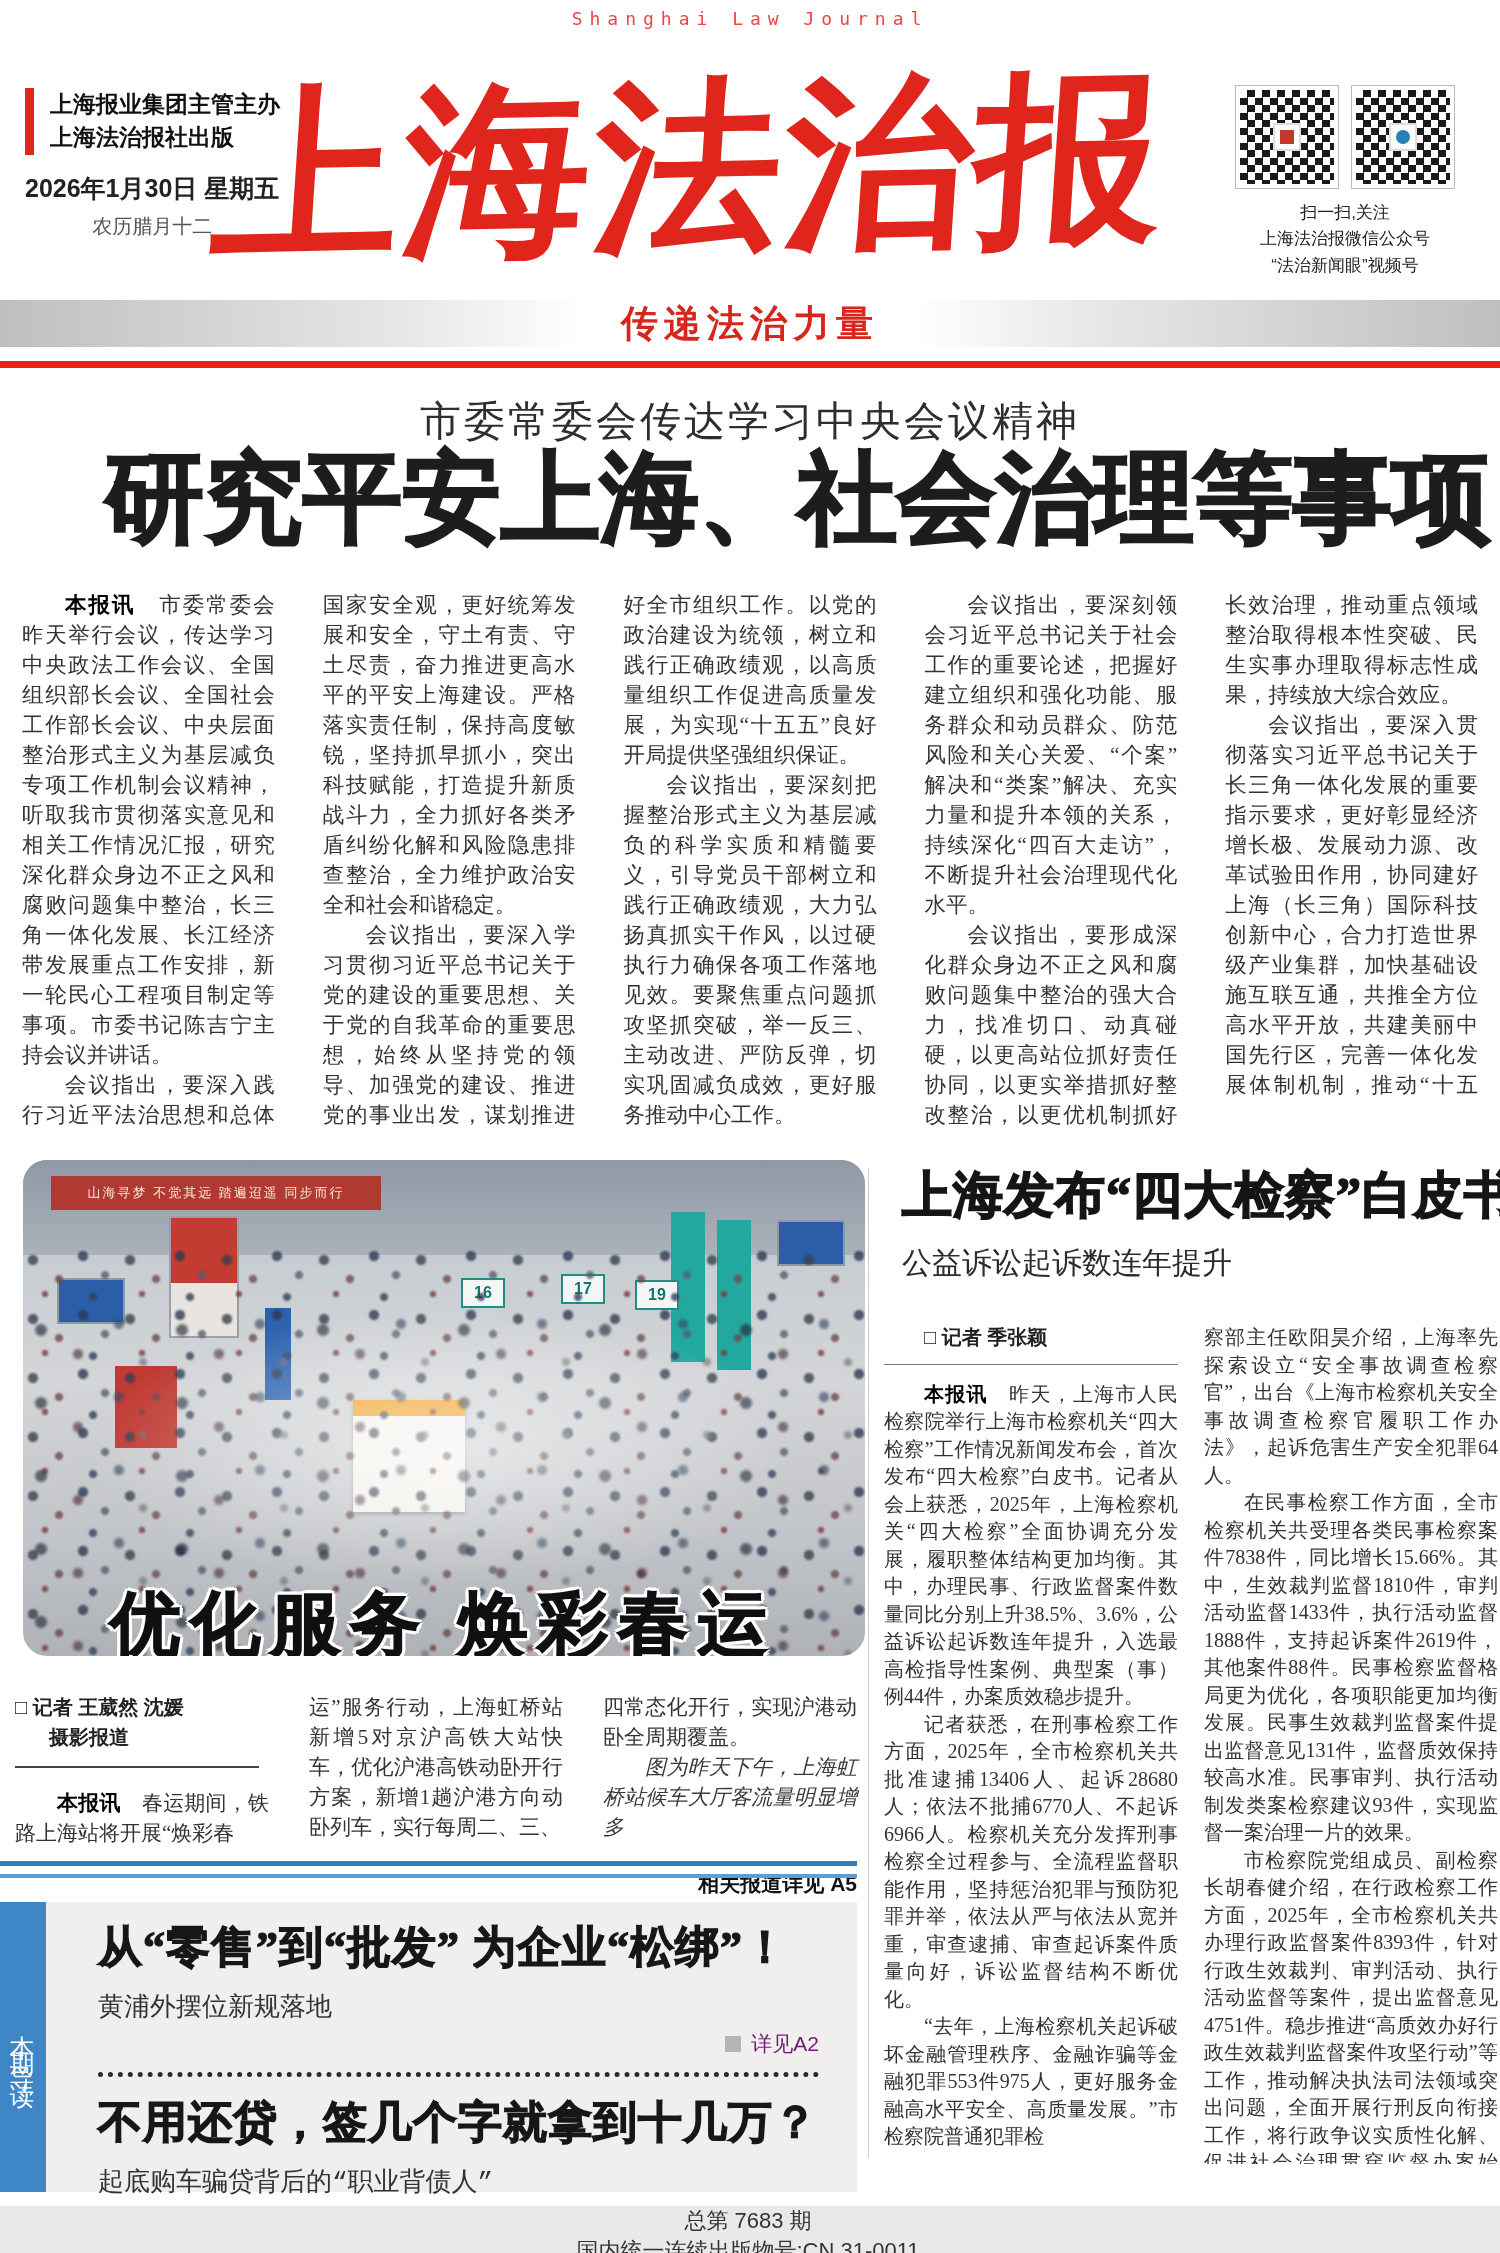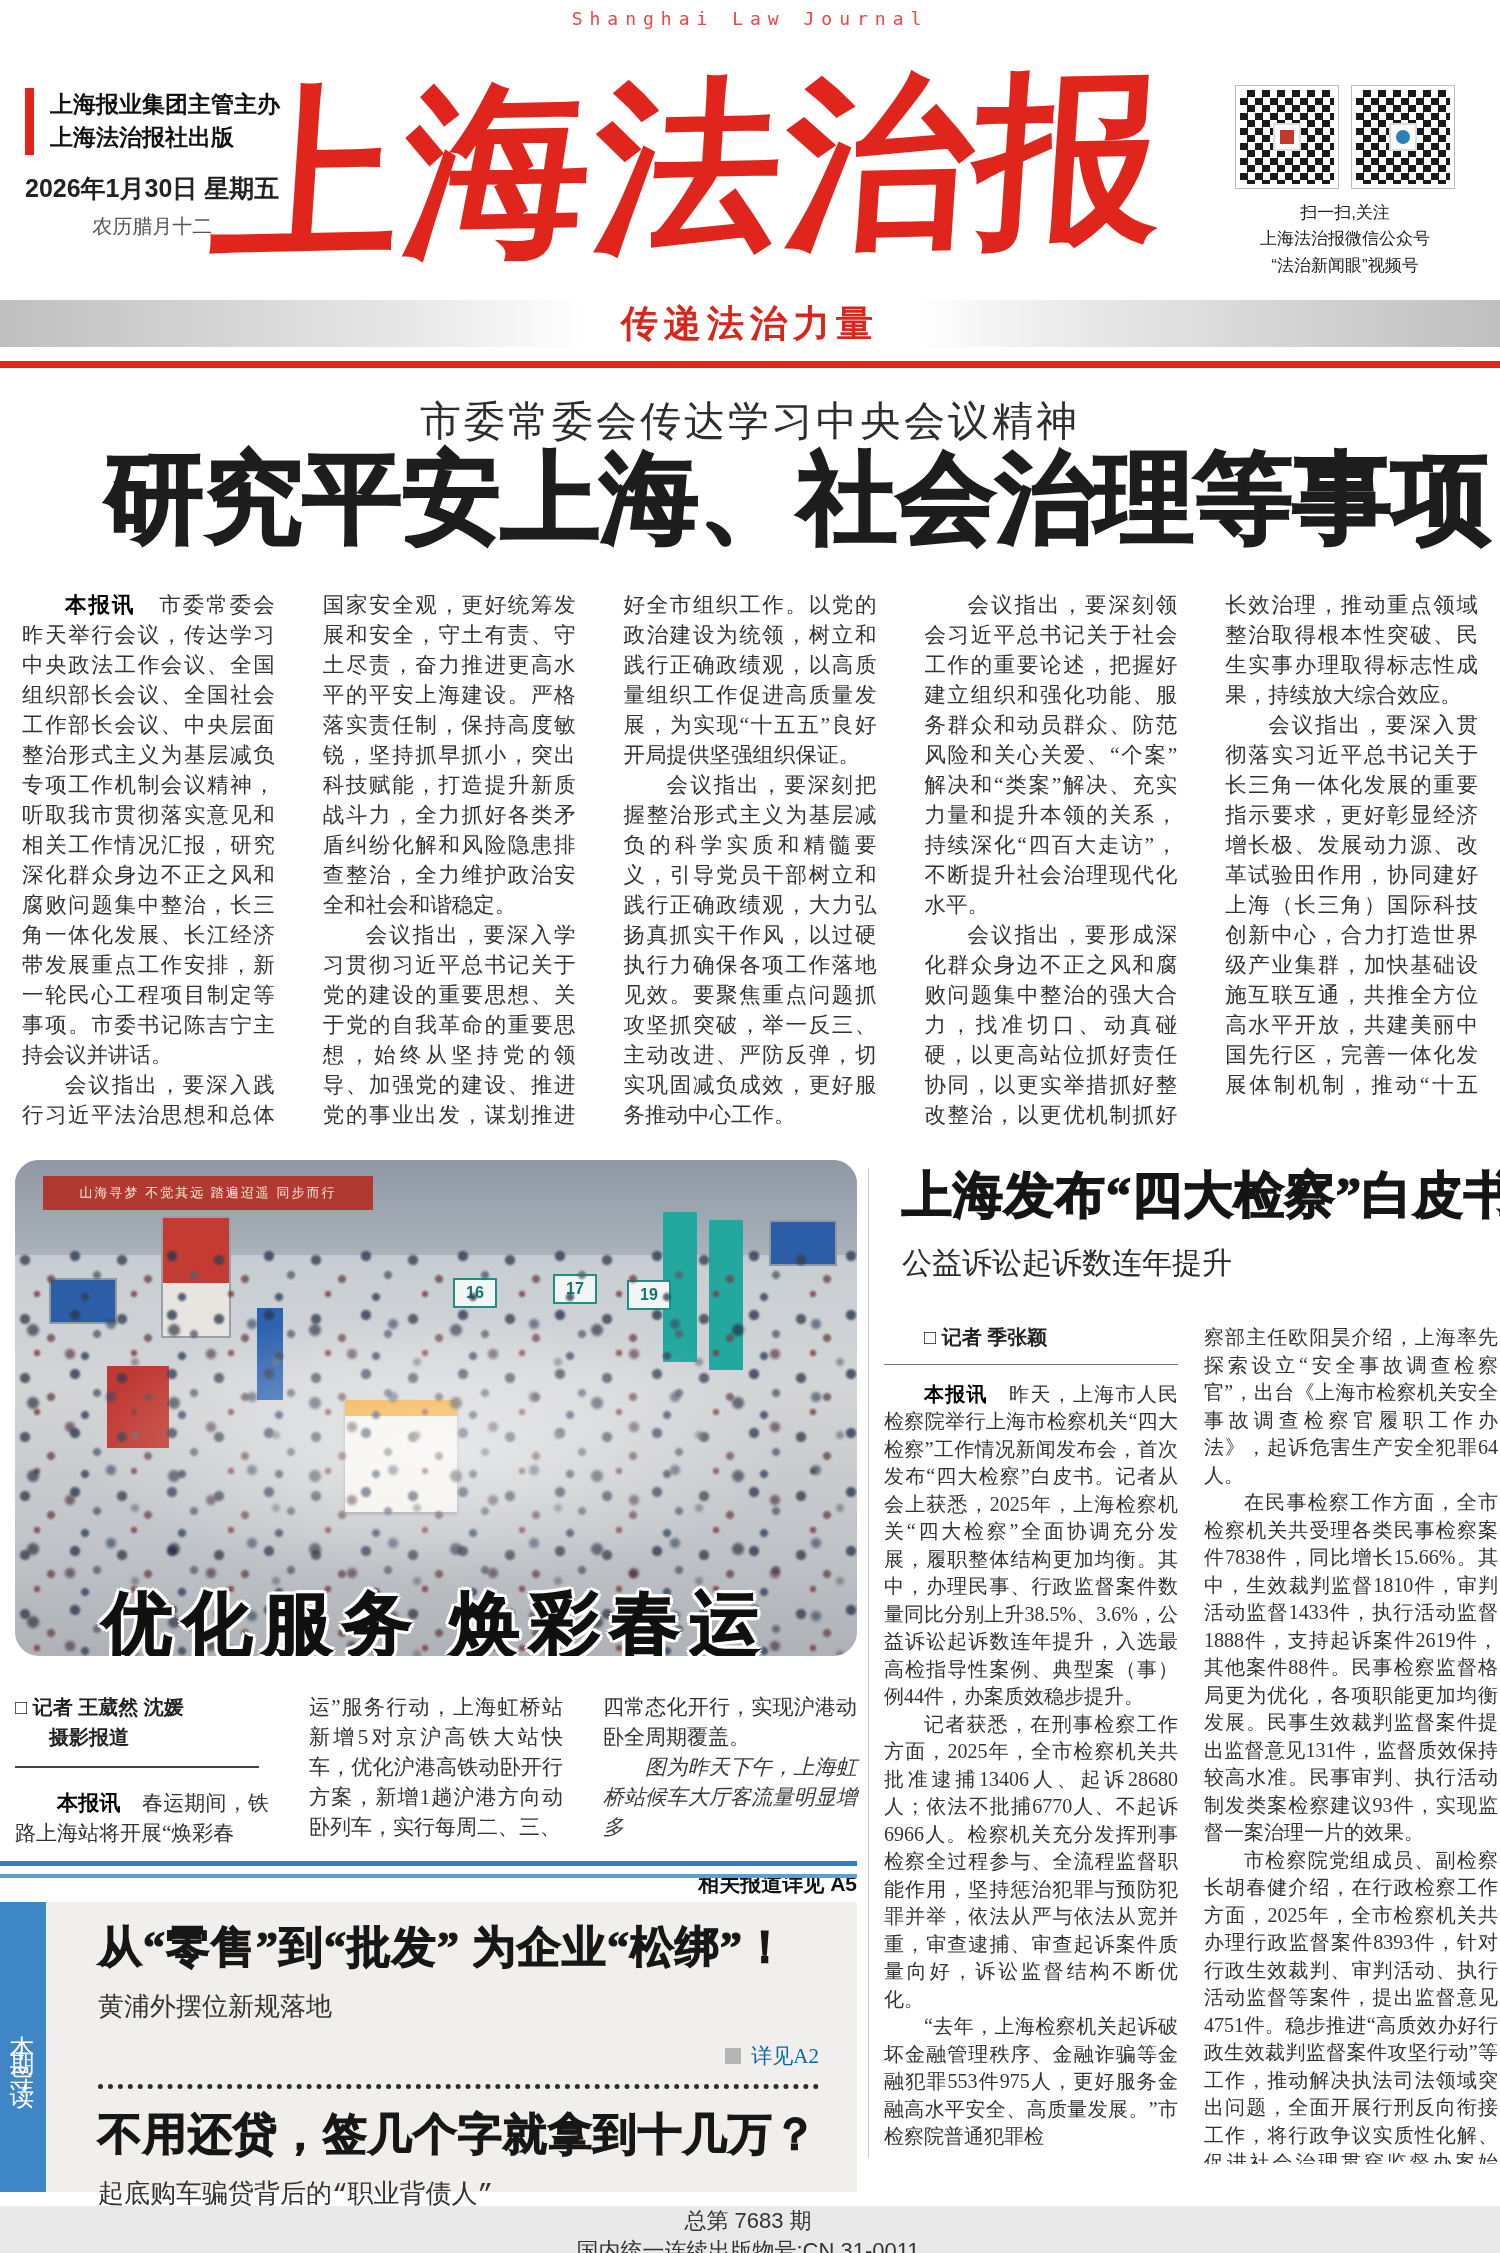--- a/index.html
+++ b/index.html
@@ -50,21 +50,21 @@
     font-size:99px;font-weight:900;color:#1d1d1d;letter-spacing:0px;line-height:1.15;
     font-family:"Liberation Serif", serif;padding-left:48px;-webkit-text-stroke:2.2px #1d1d1d;}
 
   .lead-body{position:absolute;left:22px;top:590px;width:1456px;height:550px;overflow:hidden;
     column-count:5;column-gap:48px;column-fill:auto;
     font-size:21.5px;line-height:30px;text-align:justify;color:#333;}
   .lead-body p{margin:0;text-indent:2em;}
   .byline{font-weight:bold;color:#000;}
 
   
-  .photo{position:absolute;left:15px;top:1160px;width:842px;height:496px;overflow:hidden;
+  .photo{position:absolute;left:23px;top:1160px;width:842px;height:496px;overflow:hidden;
     background:linear-gradient(180deg,#aeb6c0 0%,#c9ced3 22%,#d3d5d7 45%,#c2c5c9 75%,#aeb1b5 100%);border-radius:24px;}
   .photo .wall{position:absolute;left:0;top:0;width:100%;height:95px;
     background:linear-gradient(180deg,#8f98a4,#aab2bb);}
   .photo .banner-red{position:absolute;left:28px;top:16px;width:330px;height:34px;background:#b03a31;
     color:#f6e9d8;font-size:13px;letter-spacing:2px;line-height:34px;text-align:center;
     font-family:"Liberation Sans", sans-serif;white-space:nowrap;overflow:hidden;}
   .photo .poster-red{position:absolute;left:148px;top:58px;width:66px;height:118px;
     background:linear-gradient(180deg,#c33b31 0%,#c33b31 55%,#e8e4df 55%,#e8e4df 100%);
     box-shadow:0 0 0 2px #9aa0a8;}
   .photo .board-blue{position:absolute;width:64px;height:42px;background:#2b5ea7;box-shadow:0 0 0 2px #8f98a4;}
@@ -113,21 +113,21 @@
   
   .sep-double{position:absolute;left:0;top:1861px;width:857px;height:8px;background:#fff;
     border-top:5px solid #2d7ec2;border-bottom:4px solid #5d9fd4;}
   .daodu{position:absolute;left:0;top:1902px;width:857px;height:290px;display:flex;}
   .daodu-tab{width:46px;background:#3e86c6;color:#fff;display:flex;align-items:center;justify-content:center;
     writing-mode:vertical-rl;letter-spacing:16px;font-size:25px;font-family:"Liberation Sans", sans-serif;}
   .daodu-panel{flex:1;background:#f0efed;padding:16px 38px 10px 52px;box-sizing:border-box;}
   .daodu-title{font-size:44px;font-weight:900;color:#171717;font-family:"Liberation Serif", serif;
     -webkit-text-stroke:1.2px #171717;letter-spacing:1px;white-space:nowrap;}
   .daodu-sub{font-size:26px;color:#333;margin-top:12px;font-family:Liberation Mono, monospace;}
-  .daodu-ref{text-align:right;font-size:21px;color:#0369a1;margin-top:18px;font-family:Liberation Serif, serif;}
+  .daodu-ref{text-align:right;font-size:21px;color:#701a75;margin-top:6px;font-family:Liberation Sans, sans-serif;}
   .daodu-ref .sq{display:inline-block;width:16px;height:16px;background:#b5b5b5;margin-right:10px;vertical-align:-1px;}
   .daodu-dots{border:none;border-top:5px dotted #2b2b2b;margin:14px 0 16px 0;}
 
   
   .v-divider{position:absolute;left:868px;top:1168px;width:1px;height:990px;background:#ccc;}
   .wp{position:absolute;left:884px;top:1162px;width:614px;}
   .wp-headline{font-size:50px;font-weight:900;color:#151515;font-family:"Liberation Serif", serif;
     -webkit-text-stroke:1.6px #151515;letter-spacing:1px;padding-left:18px;white-space:nowrap;}
   .wp-sub{font-size:30px;color:#2c2c2c;margin-top:14px;padding-left:18px;font-family:"Liberation Sans", sans-serif;}
   .wp-cols{display:flex;gap:26px;margin-top:40px;height:840px;overflow:hidden;}

